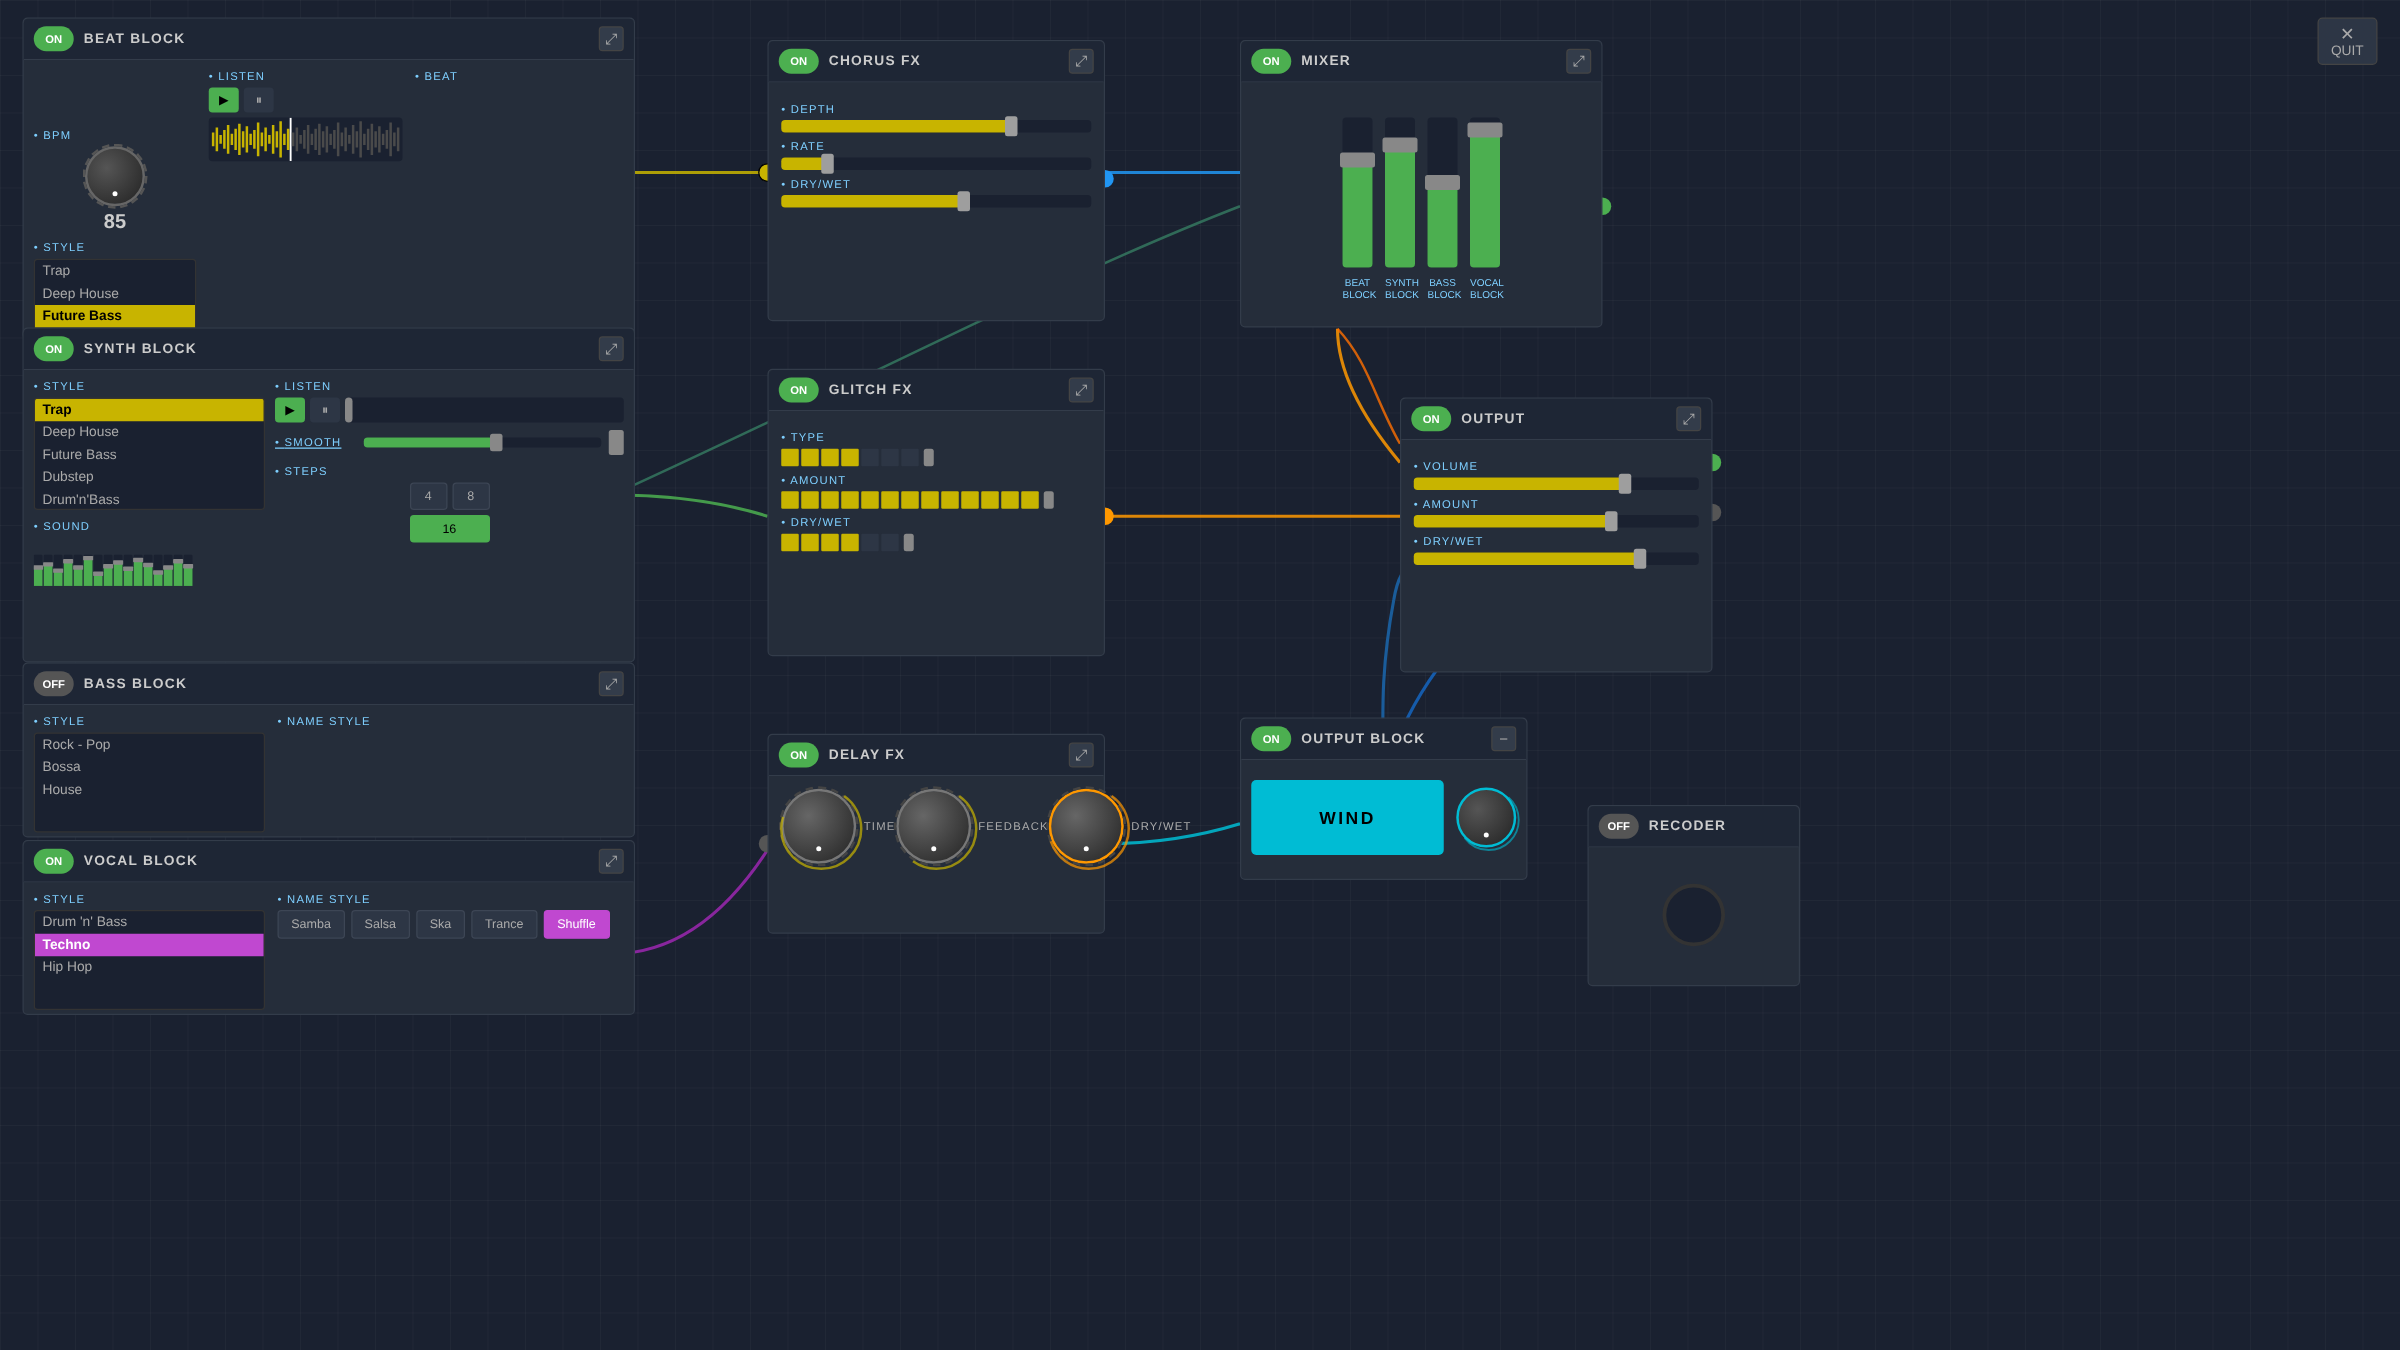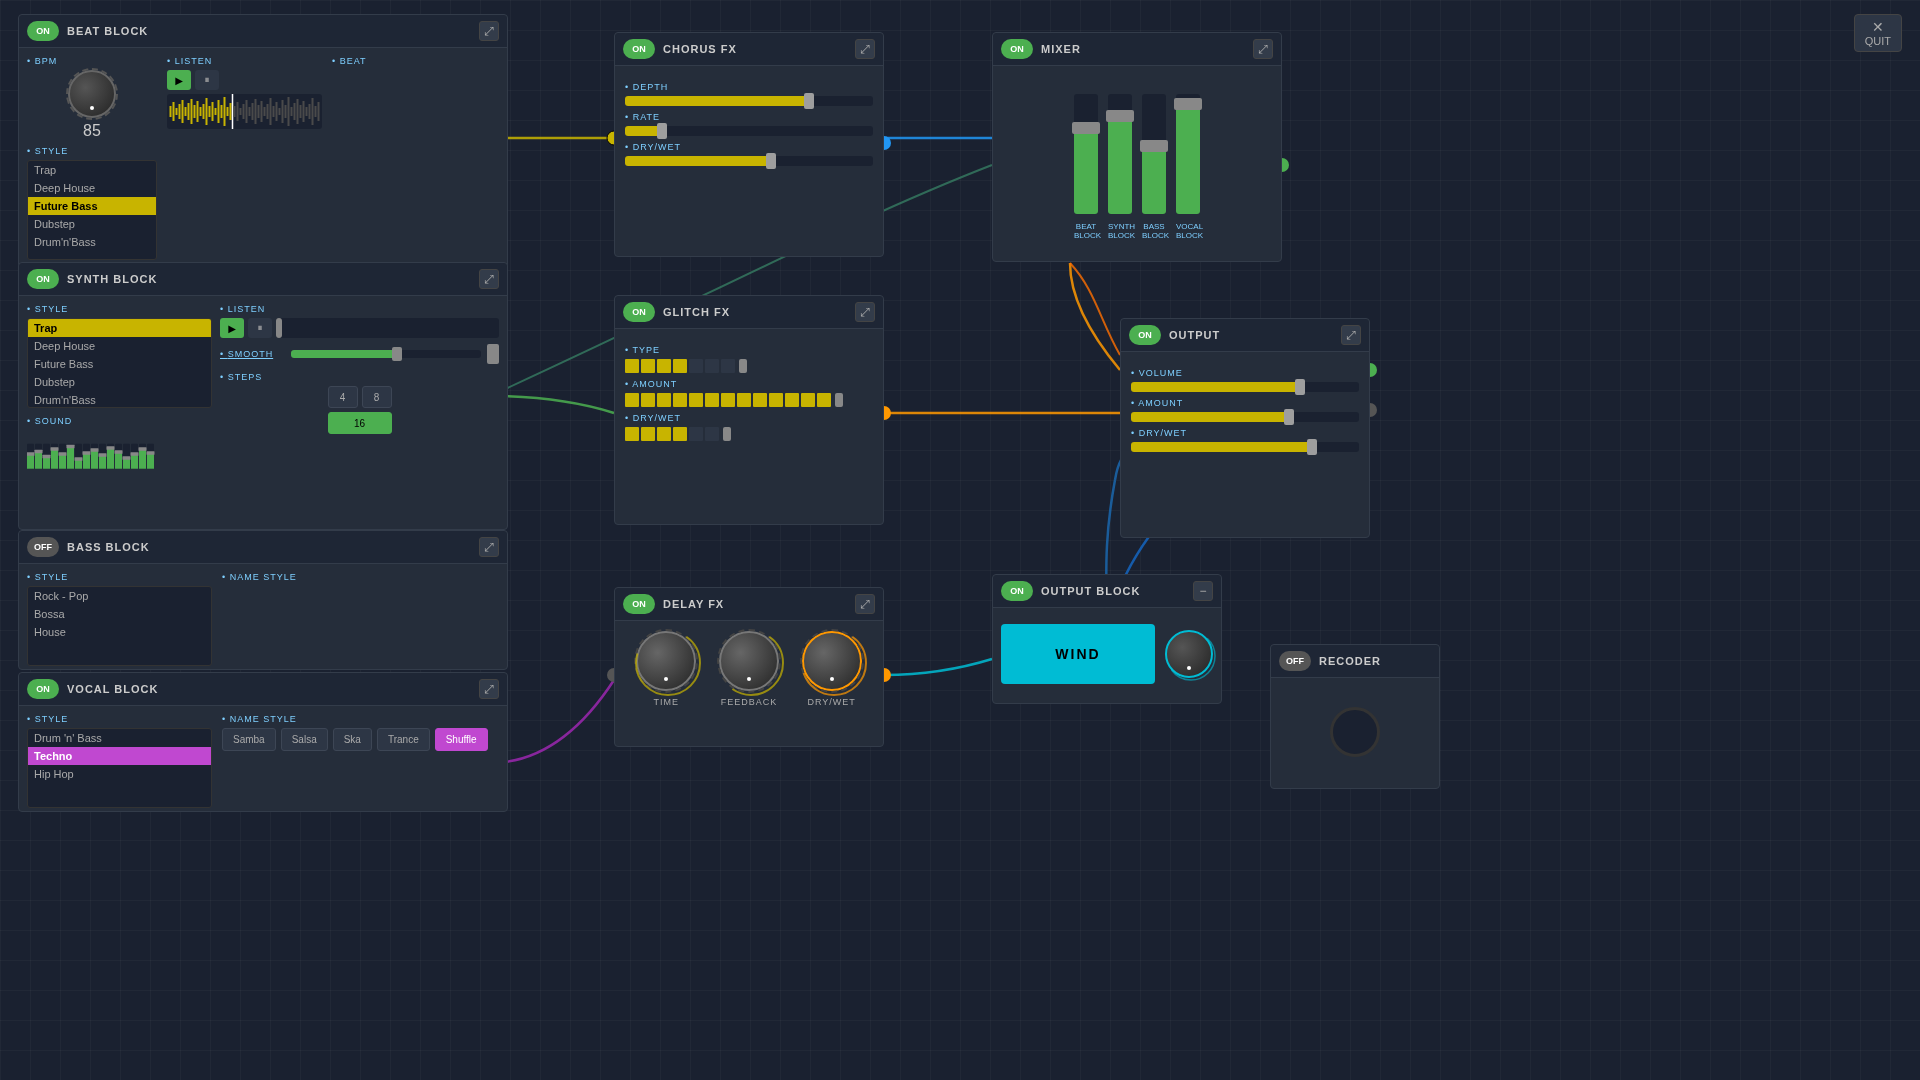--- a/index.html
+++ b/index.html
@@ -115,20 +115,21 @@
     }
     .beat-content {
       display: flex;
       padding: 8px;
       gap: 10px;
       height: calc(100% - 36px);
     }
     .beat-left {
       width: 130px;
       flex-shrink: 0;
+      margin-top: 47px;
     }
     .beat-middle {
       width: 155px;
       flex-shrink: 0;
     }
     .beat-right {
       flex: 1;
     }
     .bpm-knob-container {
       display: flex;
@@ -152,21 +153,21 @@
       height: 4px;
       background: #fff;
       border-radius: 50%;
       position: absolute;
       bottom: 6px;
       left: 50%;
       transform: translateX(-50%);
     }
     .bpm-value {
       font-size: 16px;
-      font-weight: normal;
+      font-weight: bold;
       color: #ccc;
       text-align: center;
       margin-top: 4px;
     }
     .style-list {
       background: #1a2130;
       border: 1px solid #333;
       border-radius: 3px;
       height: 100px;
       overflow: hidden;
@@ -340,21 +341,21 @@
       width: 270px;
       height: 160px;
     }
     .knob-row {
       display: flex;
       justify-content: space-around;
       padding: 10px;
     }
     .knob-col {
       display: flex;
-      flex-direction: column;
+      flex-direction: row;
       align-items: center;
       gap: 6px;
     }
     .knob-label {
       font-size: 9px;
       color: #aaa;
       letter-spacing: 1px;
     }
     .knob-large {
       width: 60px;

